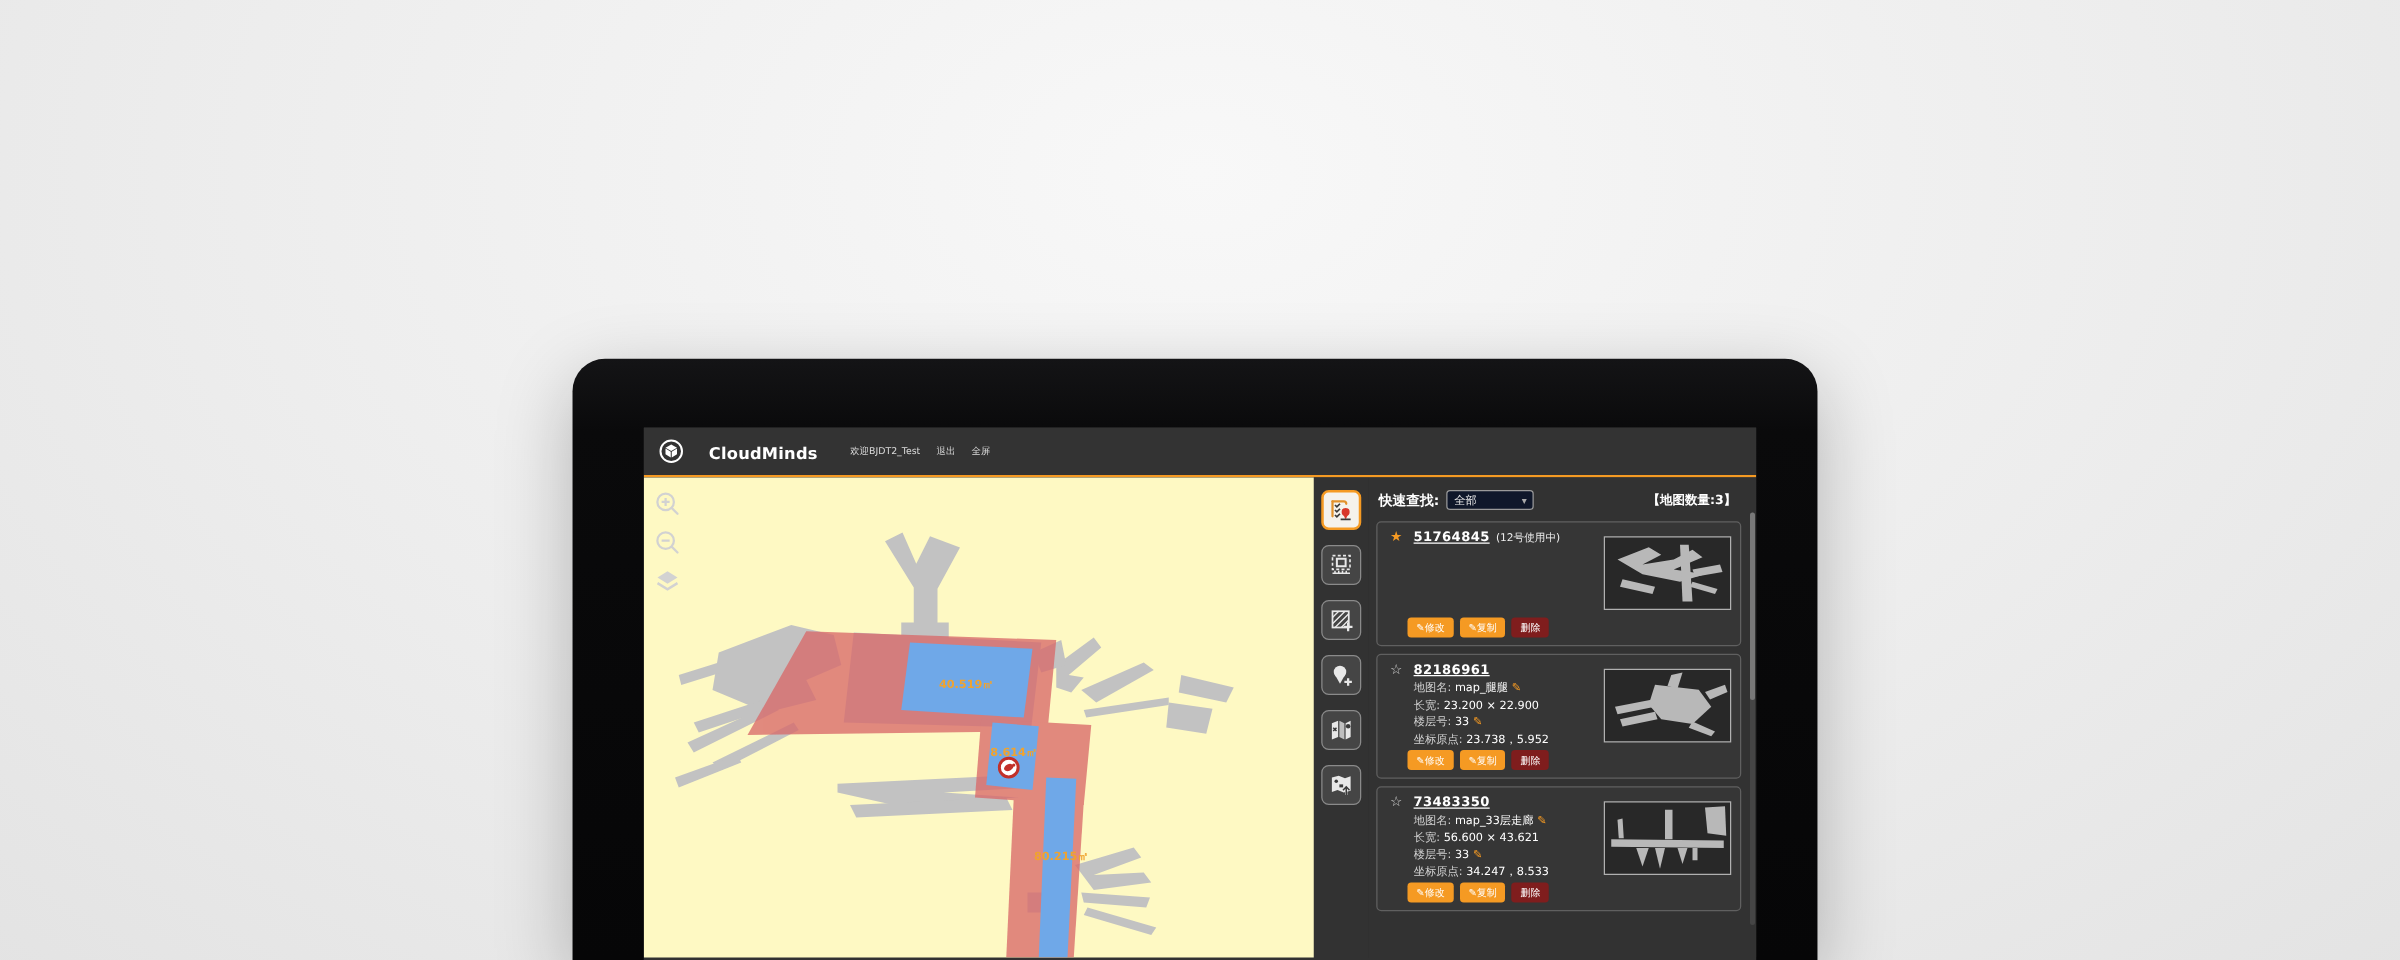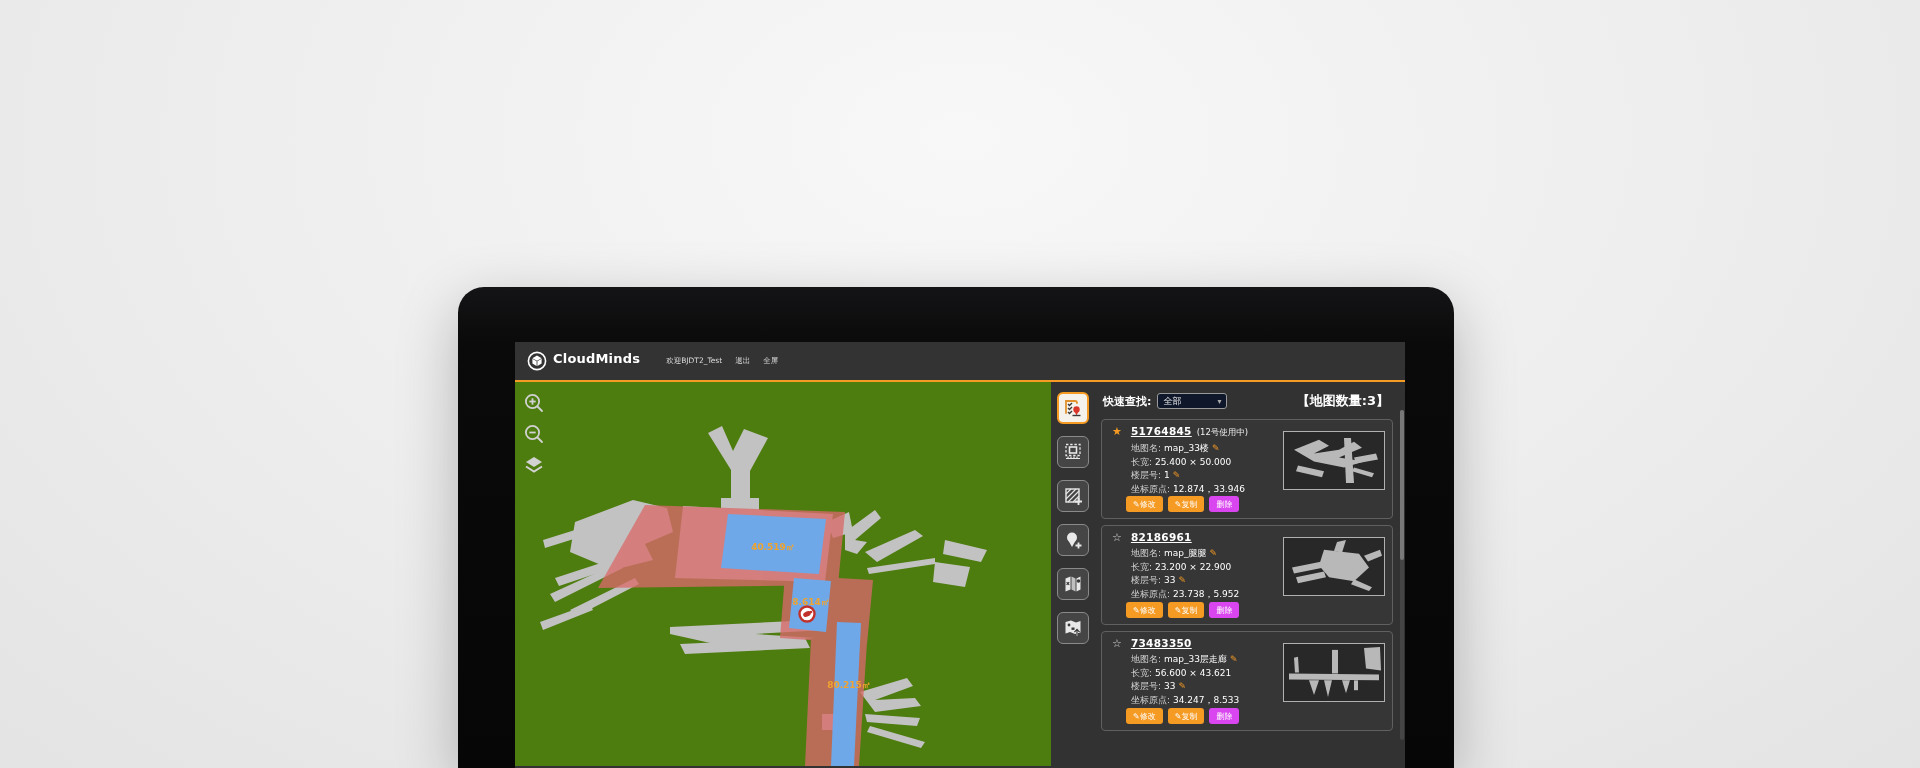--- a/index.html
+++ b/index.html
@@ -10,33 +10,33 @@
   
   .laptop { position:absolute; left:458px; top:287px; width:996px; height:481px;
     background:linear-gradient(180deg,#141416 0%,#0a0a0b 12%,#060607 100%);
     border-radius:26px 26px 0 0; box-shadow:0 18px 60px rgba(0,0,0,.25); }
   .screen { position:absolute; left:57px; top:55px; width:890px; height:426px;
     background:#323232; overflow:hidden; }
 
   
   .navbar { position:relative; height:40px; background:#333333;
     border-bottom:2px solid #F59A23; display:flex; align-items:center; padding:0 0 0 12px; color:#fff; }
-  .logo-wrap { display:flex; align-items:flex-start; gap:6px; }
+  .logo-wrap { display:flex; align-items:flex-end; gap:20px; }
   .brand { font-size:13px; font-weight:bold; letter-spacing:.2px; }
   .welcome { font-size:7.5px; color:#dcdcdc; margin-left:26px; }
   .nav-link { font-size:7.5px; color:#dcdcdc; margin-left:13px; cursor:pointer; }
   .spacer { flex:1; }
   .tabs { display:flex; height:40px; align-items:stretch; margin-right:14px; }
   .tab { display:flex; align-items:center; padding:0 15px; font-size:12px; font-weight:bold;
     color:#f2f2f2; cursor:pointer; white-space:nowrap; }
   .tab.active { background:#F59A23; color:#fff; }
 
   
   .main { position:relative; display:flex; height:384px; background:#323232; }
-  .map-canvas { position:relative; width:536px; height:384px; background:#4d7c0f; flex:none; }
+  .map-canvas { position:relative; width:536px; height:384px; background:#fef9c3; flex:none; }
   .map-tools { position:absolute; left:8px; top:10px; display:flex; flex-direction:column; gap:9px; z-index:3; }
   .map-tool { width:22px; height:22px; cursor:pointer; }
   .map-svg { position:absolute; inset:0; }
   .area-label { font-size:9px; font-weight:bold; fill:#F0A32F; text-anchor:middle;
     font-family:"DejaVu Sans","Liberation Sans",sans-serif; }
 
   
   .side-toolbar { width:44px; flex:none; display:flex; flex-direction:column; align-items:center;
     padding-top:10px; gap:12px; background:#323232; }
   .tool-btn { width:32px; height:32px; border-radius:6px; background:#454545;
@@ -44,38 +44,38 @@
   .tool-btn.active { background:#f5f2ec; border:2px solid #F59A23; }
 
   
   .panel { flex:1; position:relative; background:#323232; padding:8px 12px 0 6px; }
   .panel-head { display:flex; align-items:center; margin:2px 0 9px 2px; }
   .search-label { color:#fff; font-size:11px; font-weight:bold; }
   .filter-select { margin-left:6px; width:70px; height:16px; background:#0f172a;
     border:1px solid #9a9a9a; border-radius:3px; color:#e8e8e8; font-size:9px;
     display:flex; align-items:center; padding:0 5px; cursor:pointer; }
   .filter-select .chev { margin-left:auto; color:#aaa; font-size:8px; }
-  .count-label { margin-left:auto; color:#fff; font-size:13px; font-weight:bold; margin-right:4px; }
+  .count-label { margin-left:auto; color:#fff; font-size:10px; font-weight:bold; margin-right:4px; }
 
   .cards { display:flex; flex-direction:column; gap:6px; }
   .card { position:relative; height:100px; border:1px solid #606060; border-radius:4px;
     background:rgba(255,255,255,0.02); padding:5px 8px; color:#fff; }
   .card-title { display:flex; align-items:baseline; margin-left:2px; }
   .star { font-size:11px; margin-right:9px; cursor:pointer; }
   .star.on { color:#F59A23; } .star.off { color:#cfcfcf; }
   .card-id { font-size:10.5px; font-weight:bold; letter-spacing:.3px;text-decoration:underline; }
   .card-note { font-size:8.5px; margin-left:5px; color:#f0f0f0; }
   .fields { margin:3px 0 0 21px; }
   .frow { font-size:9px; line-height:13.5px; color:#e6e6e6; white-space:nowrap; }
   .frow .lab { color:#d3d3d3; } .frow .val { color:#fff; }
   .pencil { color:#F59A23; font-size:9px; margin-left:3px; cursor:pointer; }
   .card-btns { position:absolute; left:24px; bottom:6px; display:flex; gap:5px; }
   .cbtn { font-size:8px; color:#fff; border-radius:3px; padding:2.5px 7px; cursor:pointer; white-space:nowrap; }
   .cbtn.orange { background:#F59A23; }
-  .cbtn.gray { background:#d946ef; }
+  .cbtn.gray { background:#7f1d1d; }
   .thumb { position:absolute; right:7px; top:11px; width:102px; height:59px;
     background:#282828; border:1px solid #b0b0b0; }
   .panel-scrollbar { position:absolute; right:1px; top:28px; width:4px; height:330px;
     background:#454545; border-radius:2px; }
   .panel-scrollthumb { width:4px; height:150px; background:#787878; border-radius:2px; cursor:pointer; }
 </style>
 </head>
 <body>
 
 <div class="laptop">
@@ -232,26 +232,20 @@
         </div>
 
         <div class="cards">
 
           <div class="card">
             <div class="card-title">
               <span class="star on">★</span>
               <span class="card-id">51764845</span>
               <span class="card-note">(12号使用中)</span>
             </div>
-            <div class="fields">
-              <div class="frow"><span class="lab">地图名:</span> <span class="val">map_33楼</span><span class="pencil">✎</span></div>
-              <div class="frow"><span class="lab">长宽:</span> <span class="val">25.400 × 50.000</span></div>
-              <div class="frow"><span class="lab">楼层号:</span> <span class="val">1</span><span class="pencil">✎</span></div>
-              <div class="frow"><span class="lab">坐标原点:</span> <span class="val">12.874，33.946</span></div>
-            </div>
             <div class="card-btns">
               <span class="cbtn orange">✎<span>修改</span></span>
               <span class="cbtn orange">✎<span>复制</span></span>
               <span class="cbtn gray"><span>删除</span></span>
             </div>
             <svg class="thumb" viewBox="0 0 100 58" preserveAspectRatio="none">
               <g fill="#b8b8b8">
                 <polygon points="10,18 35,8 45,14 30,22 55,18 70,10 78,16 55,26 80,30 60,36 30,30"></polygon>
                 <polygon points="60,6 67,6 70,52 62,52"></polygon>
                 <polygon points="70,26 92,22 94,28 72,32"></polygon>

